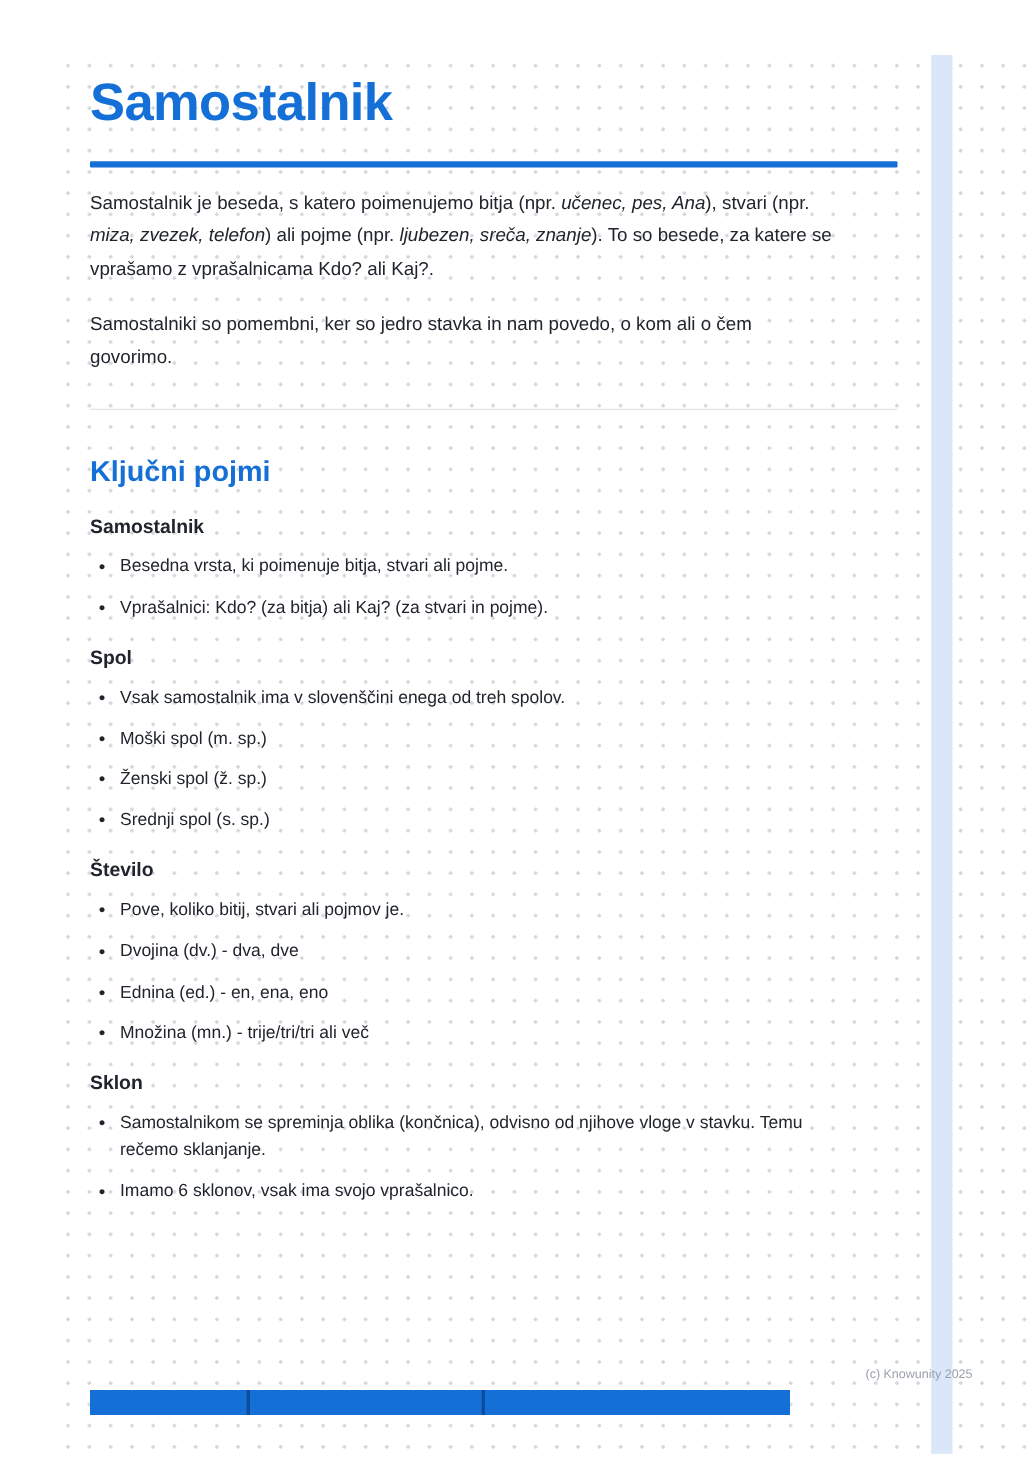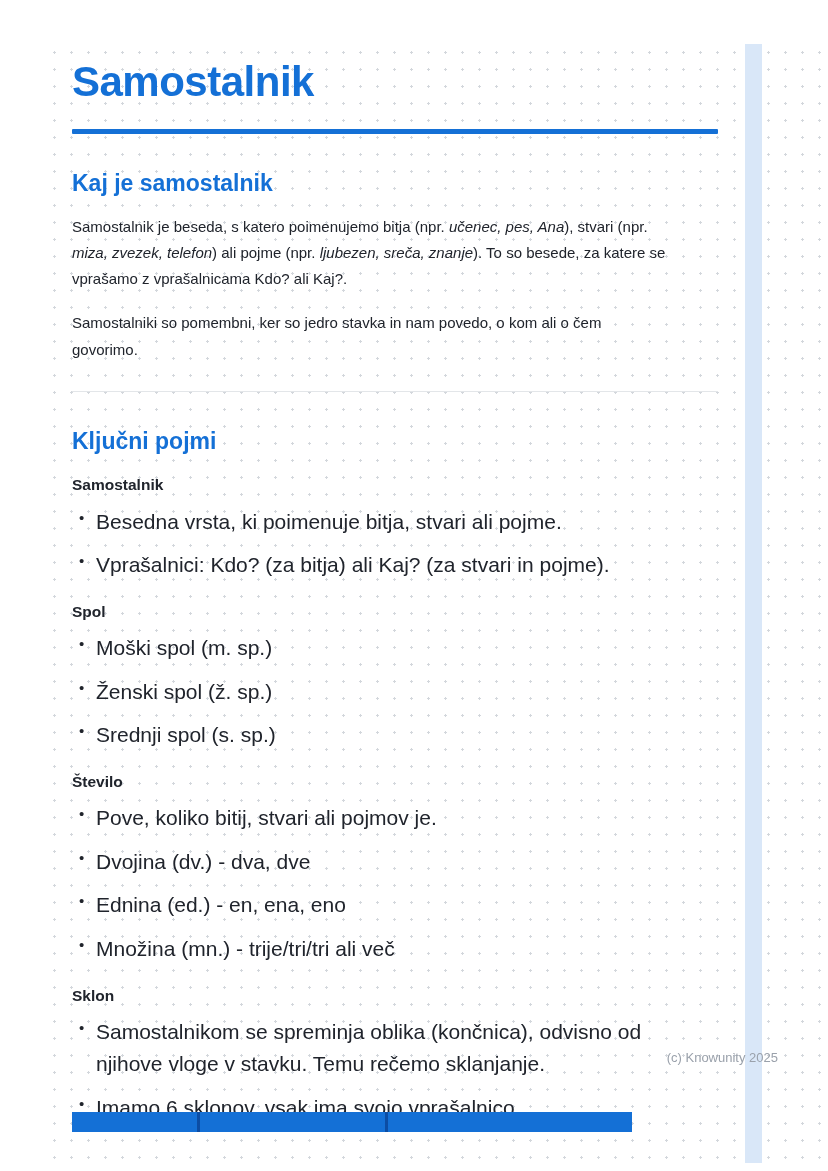--- a/index.html
+++ b/index.html
@@ -68,35 +68,35 @@
     font-weight:700; color:var(--text);
   }
   ul.bullets{
     list-style:none;
     margin:0; padding:0;
     width:600px;
   }
   ul.bullets li{
     position:relative;
     padding-left:24px;
-    font-size:21px; line-height:1.55;
+    font-size:14px; line-height:1.55;
     margin:0 0 11px 0;
     color:var(--text);
   }
   ul.bullets li::before{
     content:"\2022";
     position:absolute; left:7px; top:0;
     color:var(--text);
     font-size:15px;
   }
   strong{font-weight:400;}
   em{}
   .footer-credit{
-    position:absolute; right:50px; top:1050px;
-    font-size:13px; color:var(--muted);
+    position:absolute; right:50px; top:1094px;
+    font-size:10px; color:var(--muted);
   }
   .footer-bar{
     position:absolute; left:72px; top:1112px;
     width:560px; height:20px;
     display:flex;
   }
   .footer-bar .seg{
     background:var(--accent);
     height:100%;
   }
@@ -108,36 +108,36 @@
 <body>
 
 <div class="page">
   <div class="dots-bg"></div>
   <div class="right-stripe"></div>
 
   <div class="content">
     <h1>Samostalnik</h1>
     <div class="title-rule"></div>
 
-    <h2>Kaj je samostalnik</h2>
     <p class="body-text"><span>Samostalnik je beseda, s katero poimenujemo </span><strong>bitja</strong><span> (npr. </span><em>učenec, pes, Ana</em><span>), </span><strong>stvari</strong><span> (npr. </span><em>miza, zvezek, telefon</em><span>) ali </span><strong>pojme</strong><span> (npr. </span><em>ljubezen, sreča, znanje</em><span>). To so besede, za katere se vprašamo z vprašalnicama </span><strong>Kdo?</strong><span> ali </span><strong>Kaj?</strong><span>.</span></p>
     <p class="body-text"><span>Samostalniki so pomembni, ker so jedro stavka in nam povedo, o kom ali o čem govorimo.</span></p>
 
     <hr class="divider">
 
     <h2>Ključni pojmi</h2>
 
     <h3 class="term">Samostalnik</h3>
     <ul class="bullets">
       <li><span>Besedna vrsta, ki poimenuje bitja, stvari ali pojme.</span></li>
       <li><span>Vprašalnici: </span><strong>Kdo?</strong><span> (za bitja) ali </span><strong>Kaj?</strong><span> (za stvari in pojme).</span></li>
     </ul>
 
     <h3 class="term">Spol</h3>
     <ul class="bullets">
+      <li><span>Vsak samostalnik ima v slovenščini enega od treh spolov.</span></li>
       <li><strong>Moški spol</strong><span> (m. sp.)</span></li>
       <li><strong>Ženski spol</strong><span> (ž. sp.)</span></li>
       <li><strong>Srednji spol</strong><span> (s. sp.)</span></li>
     </ul>
 
     <h3 class="term">Število</h3>
     <ul class="bullets">
       <li><span>Pove, koliko bitij, stvari ali pojmov je.</span></li>
       <li><strong>Dvojina</strong><span> (dv.) - dva, dve</span></li>
       <li><strong>Ednina</strong><span> (ed.) - en, ena, eno</span></li>

